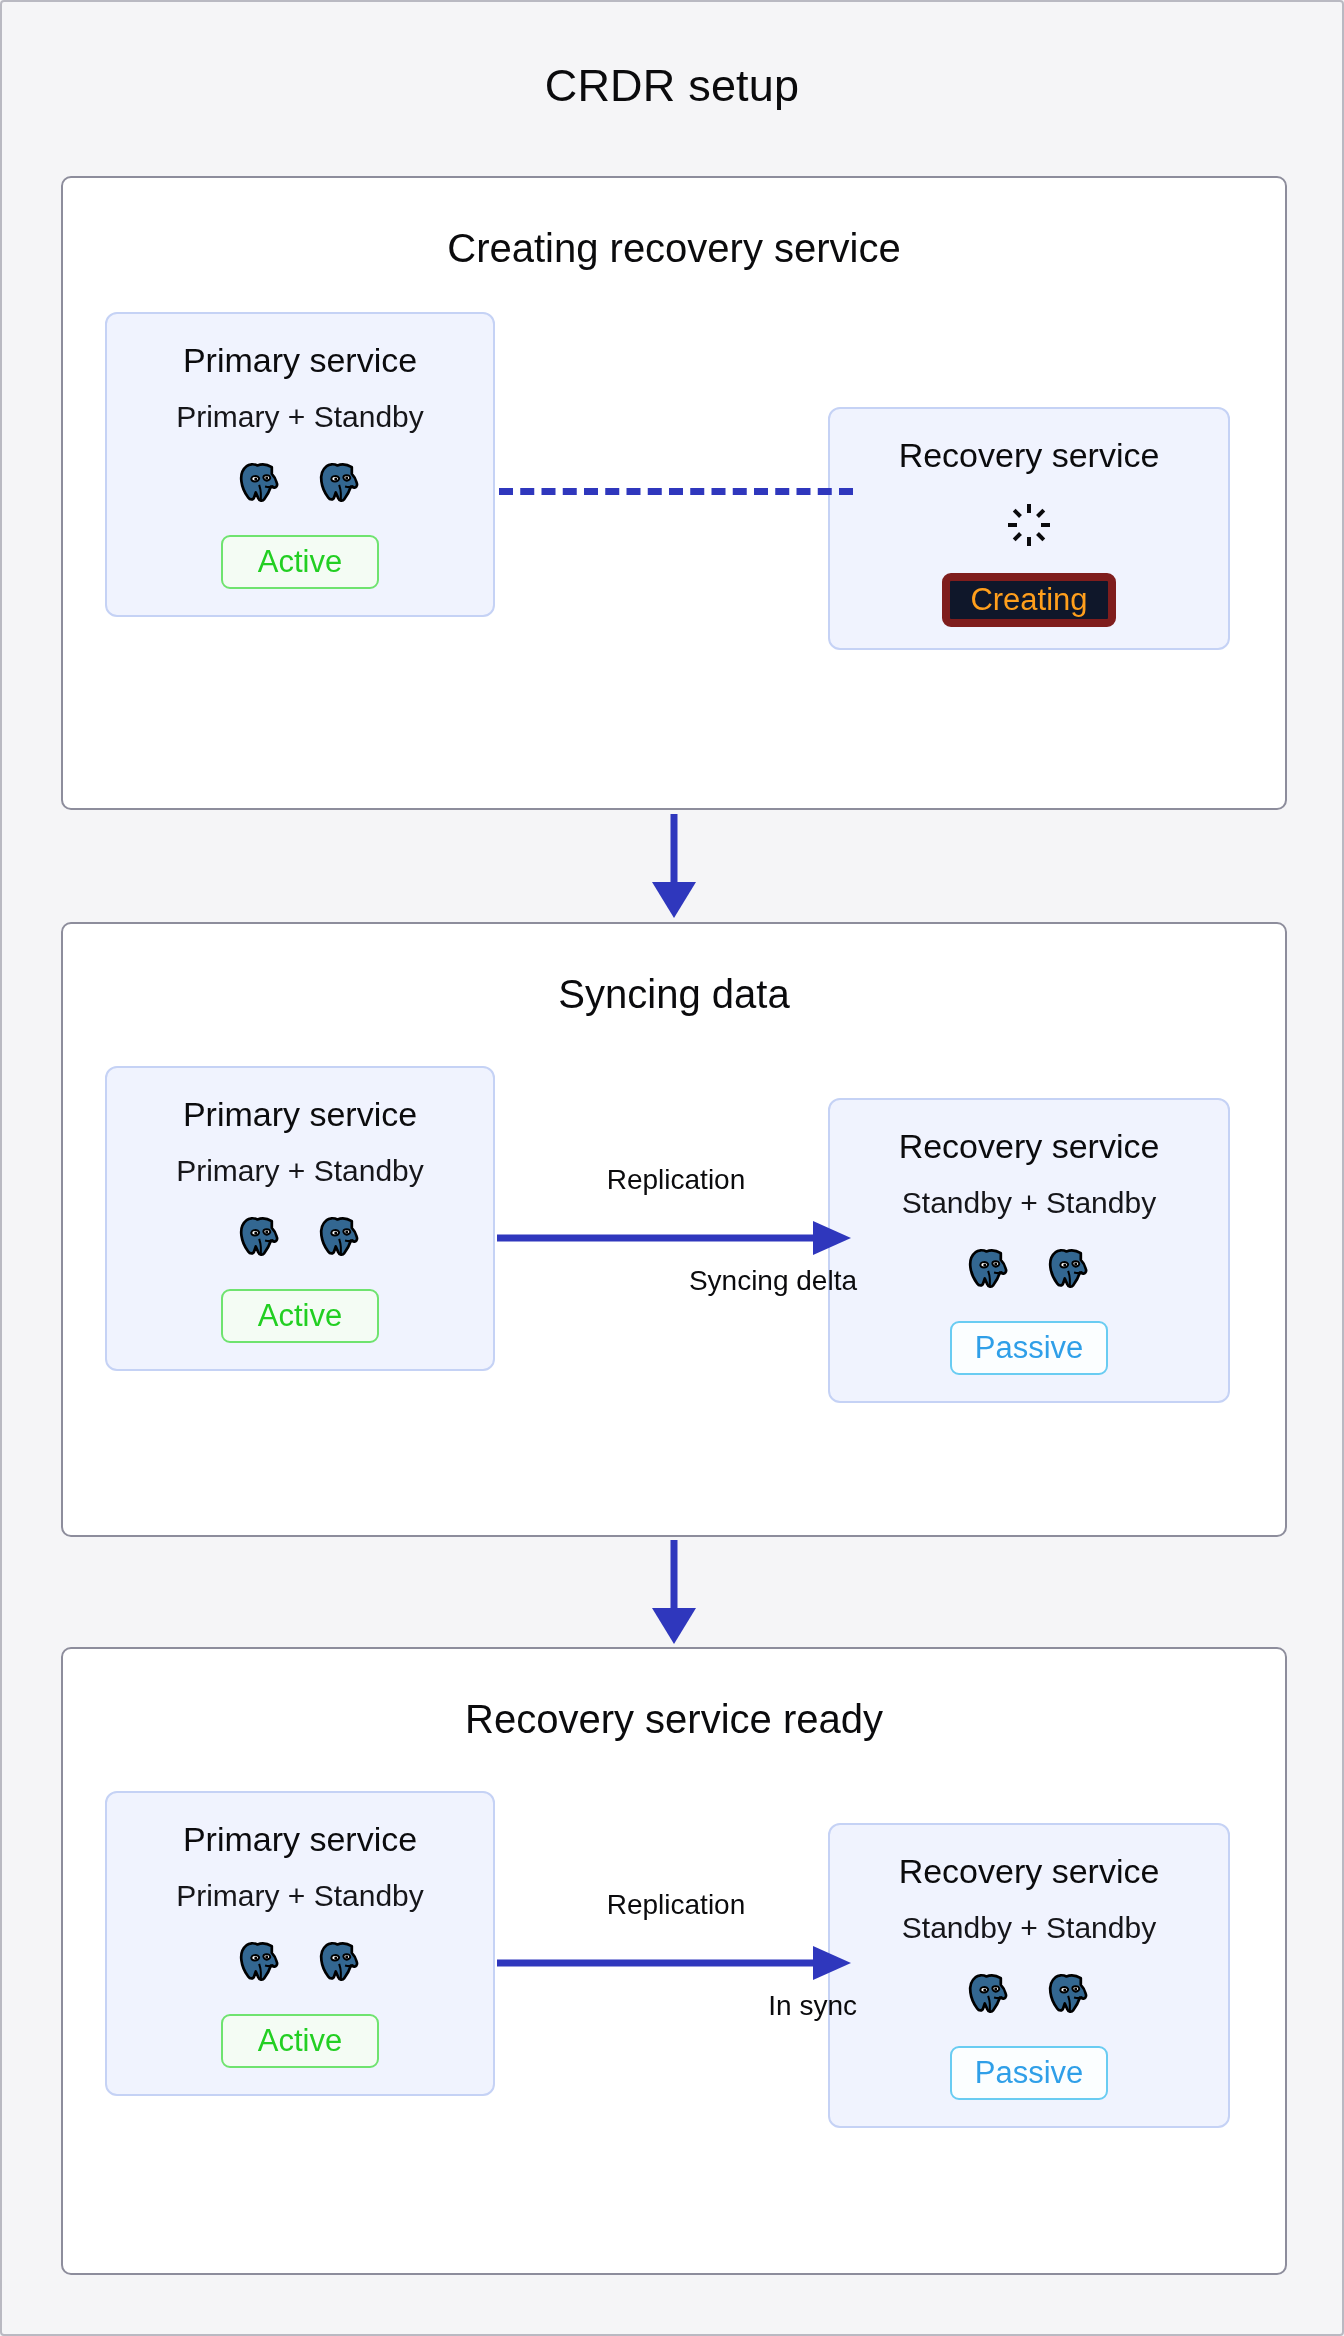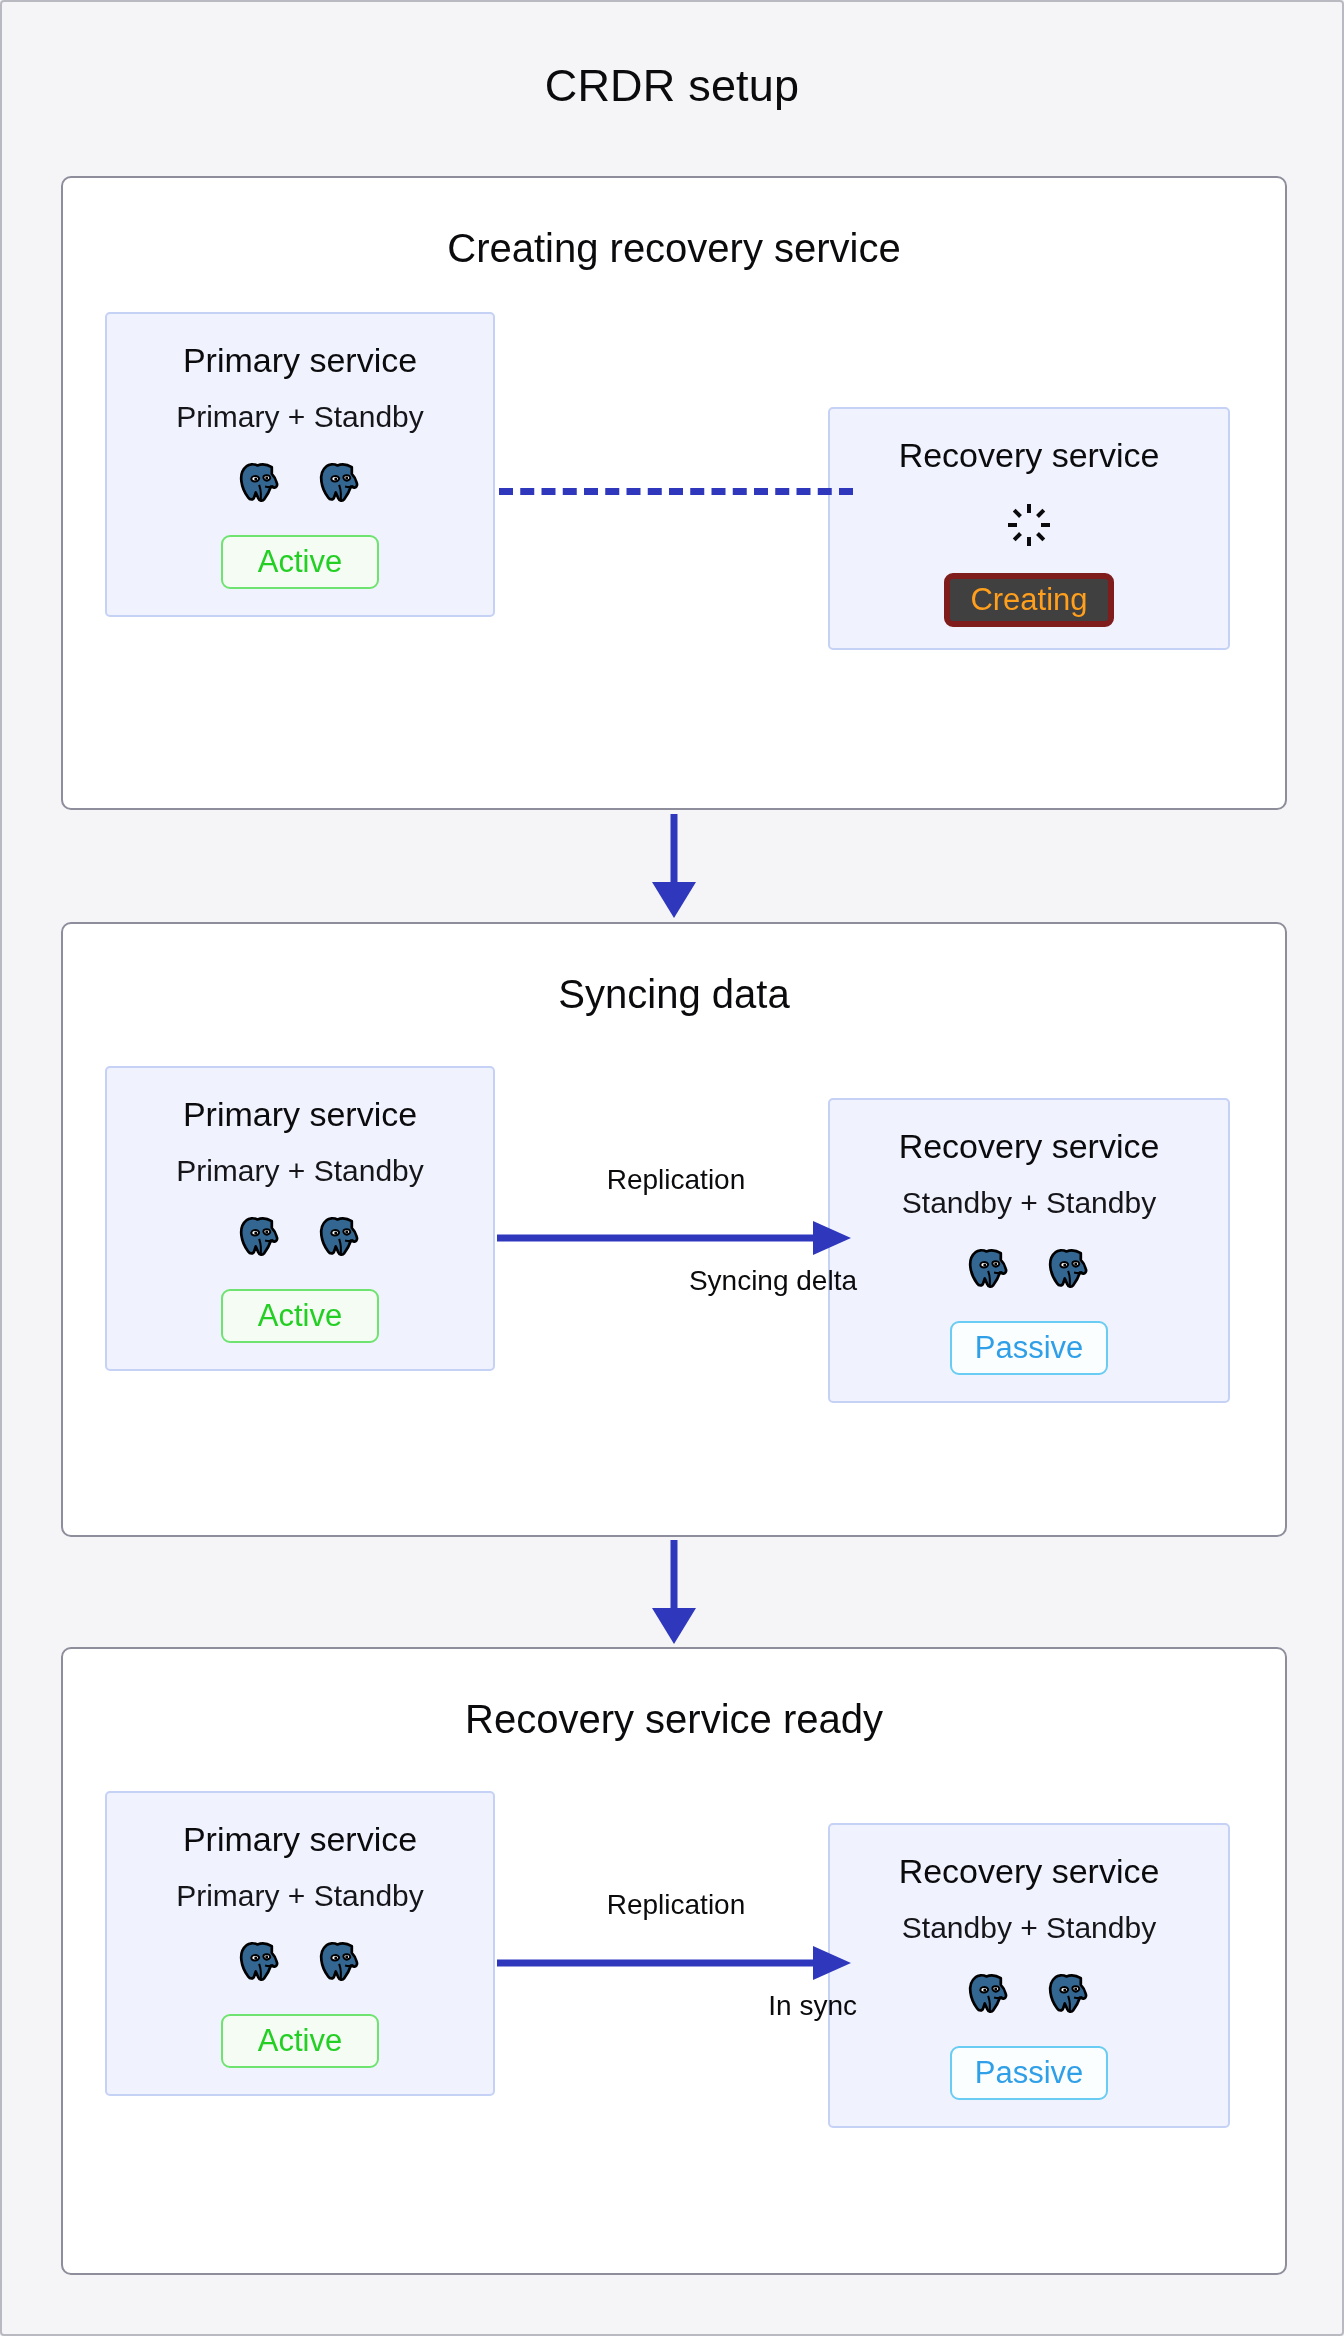--- a/index.html
+++ b/index.html
@@ -53,21 +53,21 @@
     text-align: center;
     font-size: 40px;
     color: #0b0b0d;
   }
 
   
   .card {
     position: absolute;
     background: #f0f3fe;
     border: 2px solid #c5d2f5;
-    border-radius: 5px;
+    border-radius: 12px;
     display: flex;
     flex-direction: column;
     align-items: center;
   }
 
   .card.left  { left: 42px; width: 390px; }
   .card.right { right: 55px; width: 402px; margin-top: 32px; }
 
   
   #stage-0 .card.left  { top: 134px; height: 305px; }
@@ -115,22 +115,22 @@
     border: 2px solid #6fe36f;
     background: #f4fcf4;
     color: #22cf22;
   }
   .badge.passive {
     border: 2px solid #69ccf2;
     background: #fbfeff;
     color: #2f9fe8;
   }
   .badge.creating {
-    border: 6px solid #7f1d1d;
-    background: #404040;
+    border: 8px solid #7f1d1d;
+    background: #0f172a;
     color: #ff9f1c;
     text-align: center;
   }
 
   
   .connector {
     position: absolute;
     left: 432px;
     width: 362px;
     pointer-events: none;

